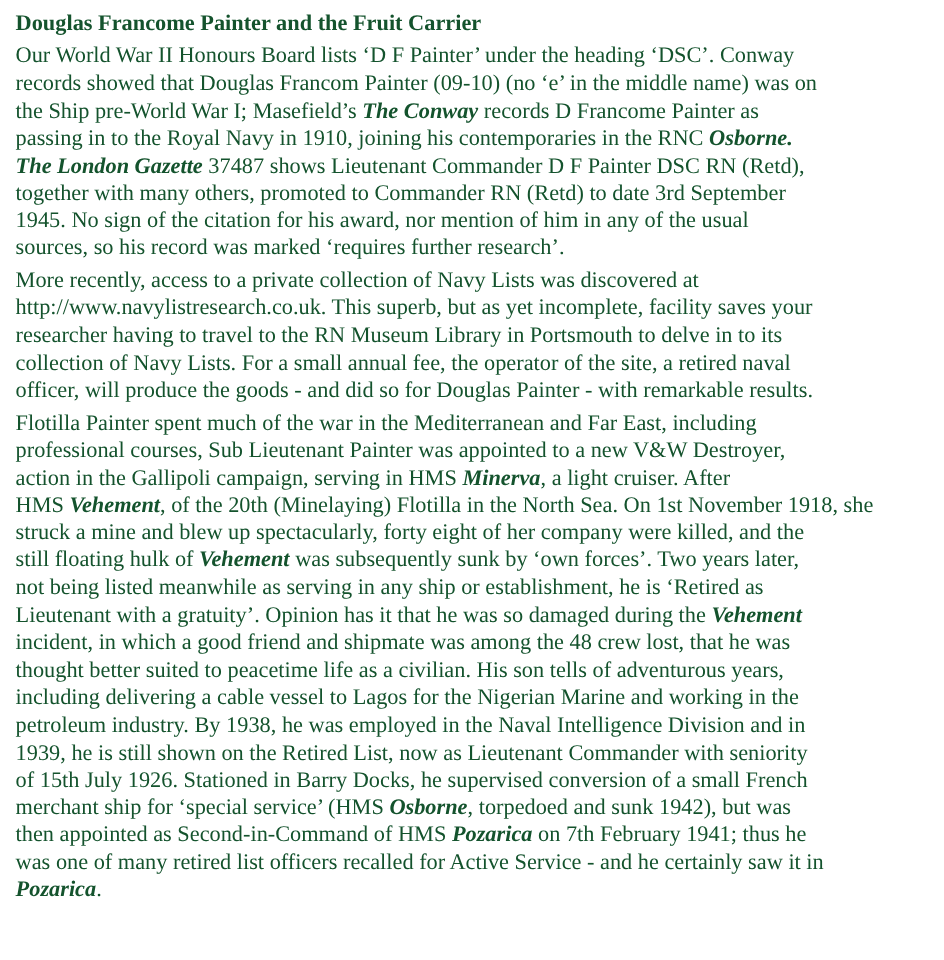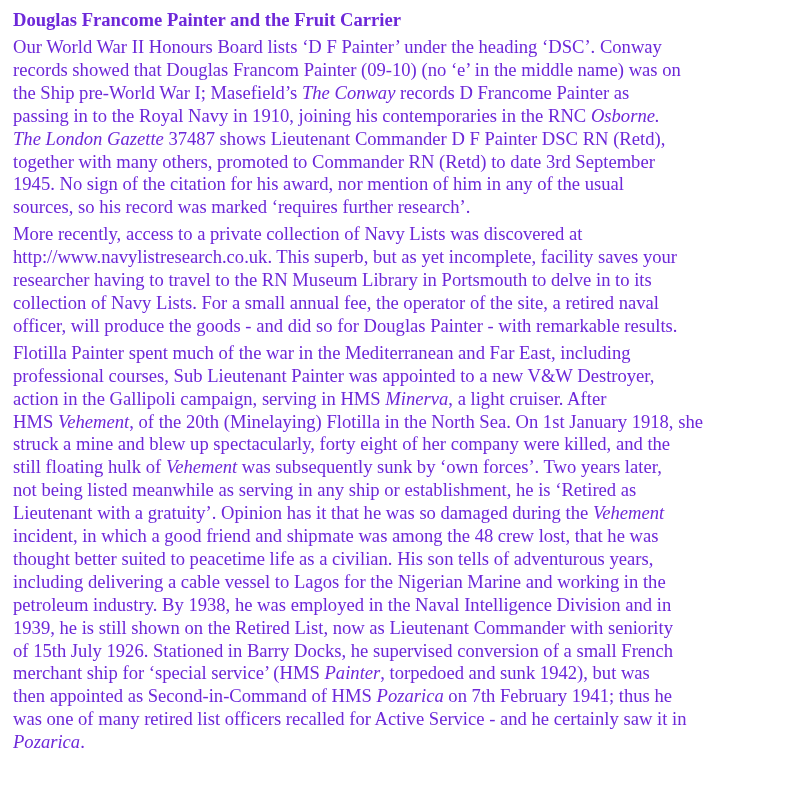--- a/index.html
+++ b/index.html
@@ -1,33 +1,33 @@
 <!DOCTYPE html>
 <html><head>
 <meta charset="utf-8">
 <style>
   html, body { margin: 0; padding: 0; background: #ffffff; }
   body { width: 787px; height: 800px; overflow: hidden; }
   .page {
     position: relative;
     padding: 8px 10px 0 13px;
     font-family: "Liberation Serif", "DejaVu Serif", serif;
-    color: #6d28d9;
+    color: #14532d;
     font-size: 18.6px;
     line-height: 22.9px;
   }
   h1 {
     font-size: 18.6px;
     font-weight: bold;
     margin: 0 0 4px 0;
     line-height: 24px;
   }
   p { margin: 0 0 4px 0; }
   .line { display: block; white-space: nowrap; }
-  i { font-style: italic; }
+  i { font-style: italic; font-weight: bold; }
 </style>
 </head>
 <body>
 
 <div class="page">
   <h1>Douglas Francome Painter and the Fruit Carrier</h1>
   <div id="body">
       <p>
         <span class="line"><span>Our World War II Honours Board lists ‘D F Painter’ under the heading ‘DSC’. Conway</span></span>
         <span class="line"><span>records showed that Douglas Francom Painter (09-10) (no ‘e’ in the middle name) was on</span></span>
@@ -42,30 +42,30 @@
         <span class="line"><span>More recently, access to a private collection of Navy Lists was discovered at</span></span>
         <span class="line"><span>http://www.navylistresearch.co.uk. This superb, but as yet incomplete, facility saves your</span></span>
         <span class="line"><span>researcher having to travel to the RN Museum Library in Portsmouth to delve in to its</span></span>
         <span class="line"><span>collection of Navy Lists. For a small annual fee, the operator of the site, a retired naval</span></span>
         <span class="line"><span>officer, will produce the goods - and did so for Douglas Painter - with remarkable results.</span></span>
       </p>
       <p>
         <span class="line"><span>Flotilla Painter spent much of the war in the Mediterranean and Far East, including</span></span>
         <span class="line"><span>professional courses, Sub Lieutenant Painter was appointed to a new V&amp;W Destroyer,</span></span>
         <span class="line"><span>action in the Gallipoli campaign, serving in HMS </span><i>Minerva</i><span>, a light cruiser. After</span></span>
-        <span class="line"><span>HMS </span><i>Vehement</i><span>, of the 20th (Minelaying) Flotilla in the North Sea. On 1st January 1918, she</span></span>
+        <span class="line"><span>HMS </span><i>Vehement</i><span>, of the 20th (Minelaying) Flotilla in the North Sea. On 1st November 1918, she</span></span>
         <span class="line"><span>struck a mine and blew up spectacularly, forty eight of her company were killed, and the</span></span>
         <span class="line"><span>still floating hulk of </span><i>Vehement</i><span> was subsequently sunk by  ‘own forces’. Two years later,</span></span>
         <span class="line"><span>not being listed meanwhile as serving in any ship or establishment, he is  ‘Retired as</span></span>
         <span class="line"><span>Lieutenant with a gratuity’. Opinion has it that he was so damaged during the </span><i>Vehement</i></span>
         <span class="line"><span>incident, in which a good friend and shipmate was among the 48 crew lost, that he was</span></span>
         <span class="line"><span>thought better suited to peacetime life as a civilian. His son tells of adventurous years,</span></span>
         <span class="line"><span>including delivering a cable vessel to Lagos for the Nigerian Marine and working in the</span></span>
         <span class="line"><span>petroleum industry. By 1938, he was employed in the Naval Intelligence Division and in</span></span>
         <span class="line"><span>1939, he is still shown on the Retired List, now as Lieutenant Commander with seniority</span></span>
         <span class="line"><span>of 15th July 1926. Stationed in Barry Docks, he supervised conversion of a small French</span></span>
-        <span class="line"><span>merchant ship for  ‘special service’ (HMS </span><i>Painter</i><span>, torpedoed and sunk 1942), but was</span></span>
+        <span class="line"><span>merchant ship for  ‘special service’ (HMS </span><i>Osborne</i><span>, torpedoed and sunk 1942), but was</span></span>
         <span class="line"><span>then appointed as Second-in-Command of HMS </span><i>Pozarica</i><span> on 7th February 1941; thus he</span></span>
         <span class="line"><span>was one of many retired list officers recalled for Active Service - and he certainly saw it in</span></span>
         <span class="line"><i>Pozarica</i><span>.</span></span>
       </p>
     </div>
 </div>
 
 </body></html>

